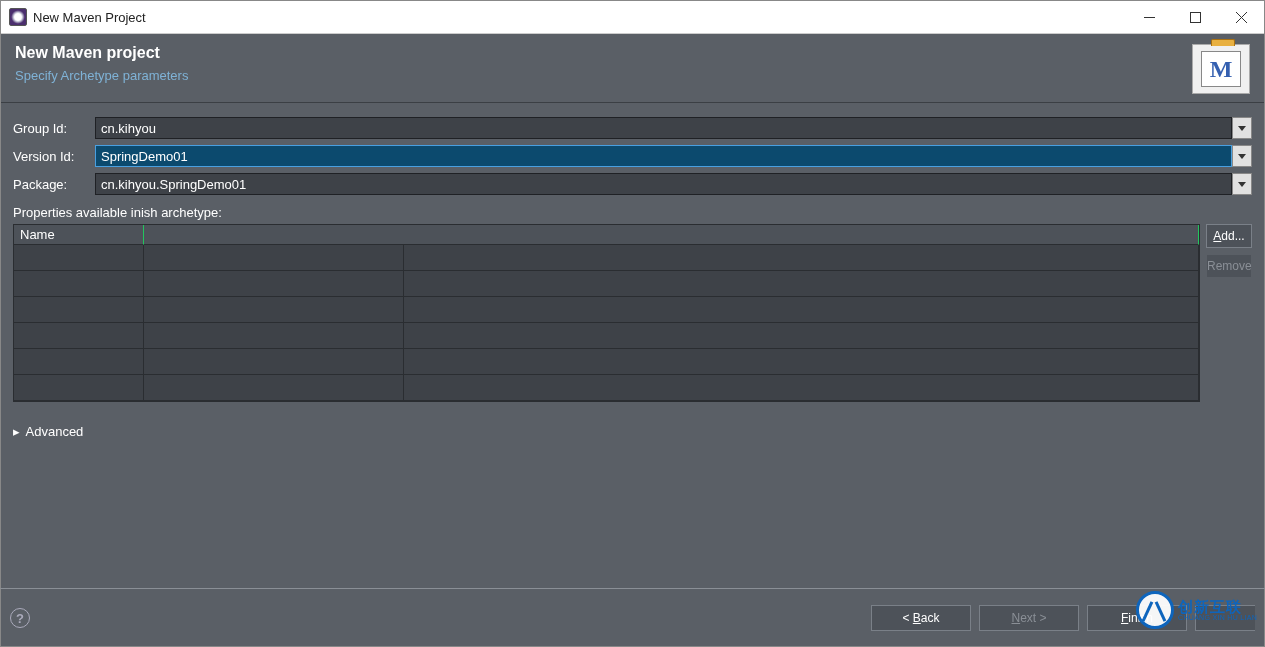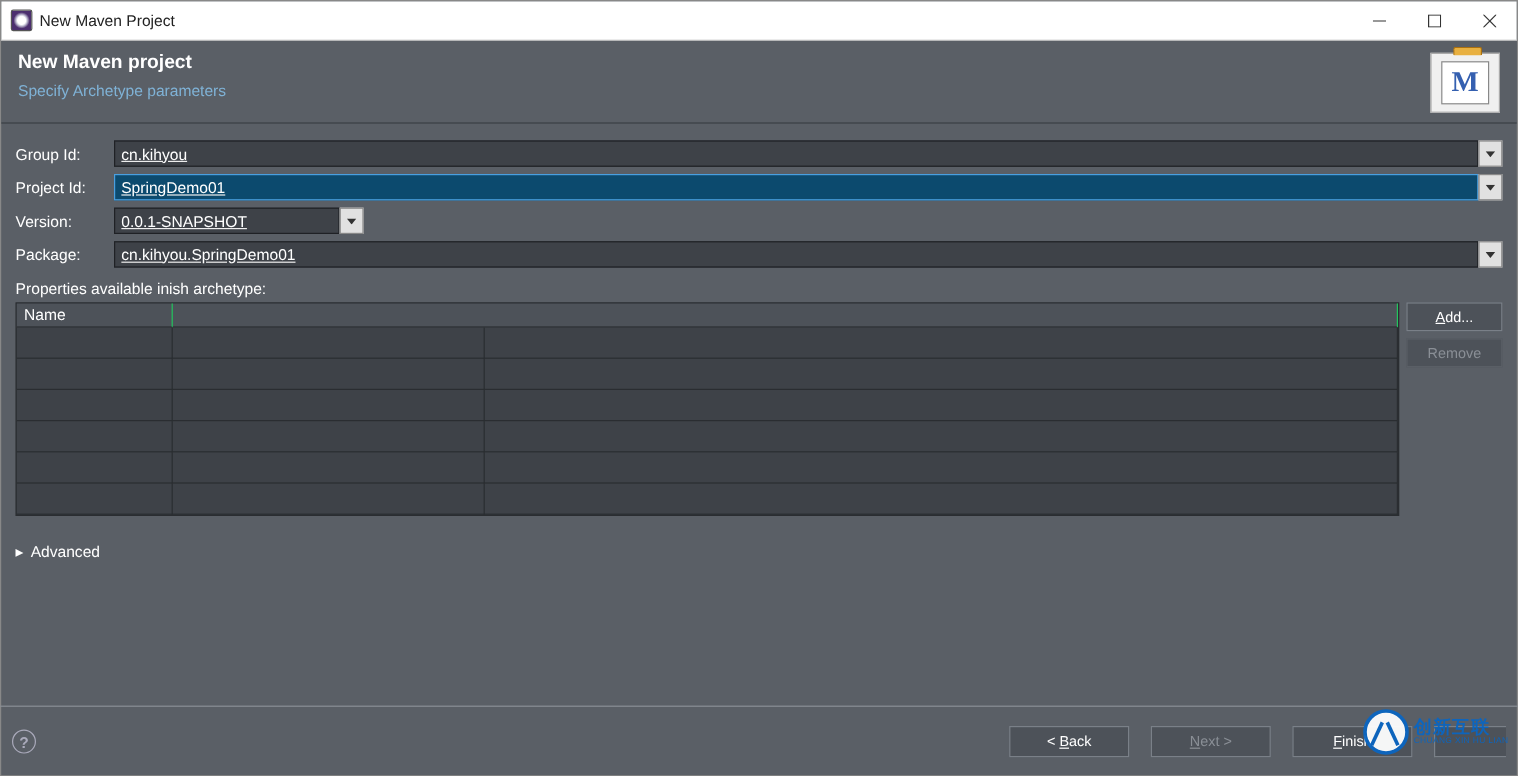--- a/index.html
+++ b/index.html
@@ -15,51 +15,51 @@
   .header { background: #5a5f66; padding: 10px 14px 8px 14px; display: flex; align-items: flex-start; border-bottom: 1px solid #3b3f44; }
   .header-text h1 { color: #fff; font-size: 16px; font-weight: 600; margin-bottom: 6px; }
   .header-text p { color: #7fb2d6; font-size: 13px; }
   .header-icon { margin-left: auto; width: 58px; height: 50px; background: #f0f0f0; border: 1px solid #aaa; position: relative; }
   .header-icon::before{ content:""; position:absolute; top:-6px; left:18px; width:22px; height:6px; background:#e8b040; border: 1px solid #aa7010; border-bottom:none; border-radius:2px 2px 0 0;}
   .header-icon .m { position:absolute; inset:6px 8px 6px 8px; background:#fff; border:1px solid #888; display:flex; align-items:center; justify-content:center; color:#3560b0; font-weight:bold; font-size:24px; font-family:Georgia,serif;}
   
   .form-area { padding: 14px 12px 10px 12px; color: #eee; font-size: 13px; }
   .form-row { display: flex; align-items: center; margin-bottom: 6px; }
   .form-row label { width: 82px; color: #fff; }
-  .combo { flex: 1; display: flex; height: 22px; text-decoration: underline; }
+  .combo { flex: 1; display: flex; height: 22px; }
   .combo input, .combo .static-input { flex:1; background: #3e4248; border: 1px solid #1f2125; color: #fff; padding: 0 5px; font-size: 13px; outline:none; }
   .combo.focused input { border: 1px solid #4aa0e0; background:#0c4a6e;}
   .combo .drop { width: 20px; background: #e1e1e1; border: 1px solid #888; display:flex; align-items:center; justify-content:center; }
   .combo .drop svg { width:8px; height:5px; }
   .combo.short { flex: 0 0 175px; }
   
   .props-label { margin-top: 10px; margin-bottom: 4px; color:#fff; }
   .props-row { display:flex; align-items:flex-start; }
   .props-table { border: 1px solid #2a2d31; background:#3e4248; flex:1; }
   .props-table .thead { display:flex; background:#4d5259; }
   .props-table .th { border-right:1px solid #22c55e; border-bottom:1px solid #2a2d31; padding:2px 6px; color:#fff; font-size:13px; }
   .th-name { width: 130px; }
   .th-value { width: 260px; }
   .th-rest { flex:1; }
   .props-table .tr { display:flex; height: 26px; }
   .props-table .td { border-right:1px solid #2a2d31; border-bottom:1px solid #2a2d31; }
   .td-name{width:130px;} .td-value{width:260px;} .td-rest{flex:1;}
   
   .side-btns { display:flex; flex-direction:column; margin-left:6px; }
-  .side-btns button { width:80px; height:24px; margin-bottom:6px; background:#4d5259; border:1px solid #7a8088; color:#fff; font-size:12px; }
+  .side-btns button { width:46px; height:24px; margin-bottom:6px; background:#4d5259; border:1px solid #7a8088; color:#fff; font-size:12px; }
   .side-btns button.disabled { color:#8a8f96; border-color:#5a5f66;}
   
   .advanced { margin-top: 22px; color:#fff; font-size:13px; display:flex; align-items:center; cursor:pointer;}
   .advanced .tri { margin-right:6px; }
   
   .sep { height:1px; background:#8a8f96; margin: 0; position:absolute; left:0; right:0; bottom:58px;}
   
   .footer { position:absolute; left:0; right:0; bottom:0; height:58px; display:flex; align-items:center; padding: 0 10px; }
   .help-icon { width:20px; height:20px; border:1.5px solid #aab; border-radius:50%; color:#aab; display:flex; align-items:center; justify-content:center; font-size:13px; font-weight:bold;}
-  .footer-btns { margin-left:auto; display:flex; gap:18px; align-items:flex-start;}
+  .footer-btns { margin-left:auto; display:flex; gap:8px; align-items:flex-start;}
   .footer-btns button { width:100px; height:26px; background:#4d5259; border:1px solid #7a8088; color:#fff; font-size:12px; }
   .footer-btns button.primary { background:#4d5259; }
   .footer-btns button.disabled { color:#8a8f96; }
   .footer-btns .partial { width:60px; height:26px; background:#4d5259; border:1px solid #7a8088; border-right:none;}
   
   .watermark { position:absolute; right:8px; bottom:18px; display:flex; align-items:center; gap:4px; opacity:0.95;}
   .watermark .wk-circ{ width:38px;height:38px; border:3px solid #0a66c2; border-radius:50%; position:relative; background:#fff;}
   .watermark .wk-circ::before,.watermark .wk-circ::after{content:"";position:absolute;background:#0a66c2;}
   .watermark .wk-circ::before{left:7px; top:7px; width:3px; height:21px; transform:rotate(25deg);}
   .watermark .wk-circ::after{left:20px; top:7px; width:3px; height:21px; transform:rotate(-25deg);}
@@ -113,42 +113,31 @@
       <input type="text" value="cn.kihyou" style="">
       <div class="drop">
           <svg viewBox="0 0 8 5">
             <path d="M0 0 L4 5 L8 0 Z" fill="#333"></path>
           </svg>
         </div>
     </div>
   </div>
 
   <div class="form-row">
-    <label>Project Id:</label>
+    <label>Version Id:</label>
     <div class="combo focused">
       <input type="text" value="SpringDemo01" style="">
       <div class="drop">
           <svg viewBox="0 0 8 5">
             <path d="M0 0 L4 5 L8 0 Z" fill="#333"></path>
           </svg>
         </div>
     </div>
   </div>
 
-  <div class="form-row">
-    <label>Version:</label>
-    <div class="combo short">
-      <input type="text" value="0.0.1-SNAPSHOT" style="">
-      <div class="drop">
-          <svg viewBox="0 0 8 5">
-            <path d="M0 0 L4 5 L8 0 Z" fill="#333"></path>
-          </svg>
-        </div>
-    </div>
-  </div>
 
   <div class="form-row">
     <label>Package:</label>
     <div class="combo">
       <input type="text" value="cn.kihyou.SpringDemo01" style="">
       <div class="drop">
           <svg viewBox="0 0 8 5">
             <path d="M0 0 L4 5 L8 0 Z" fill="#333"></path>
           </svg>
         </div>

